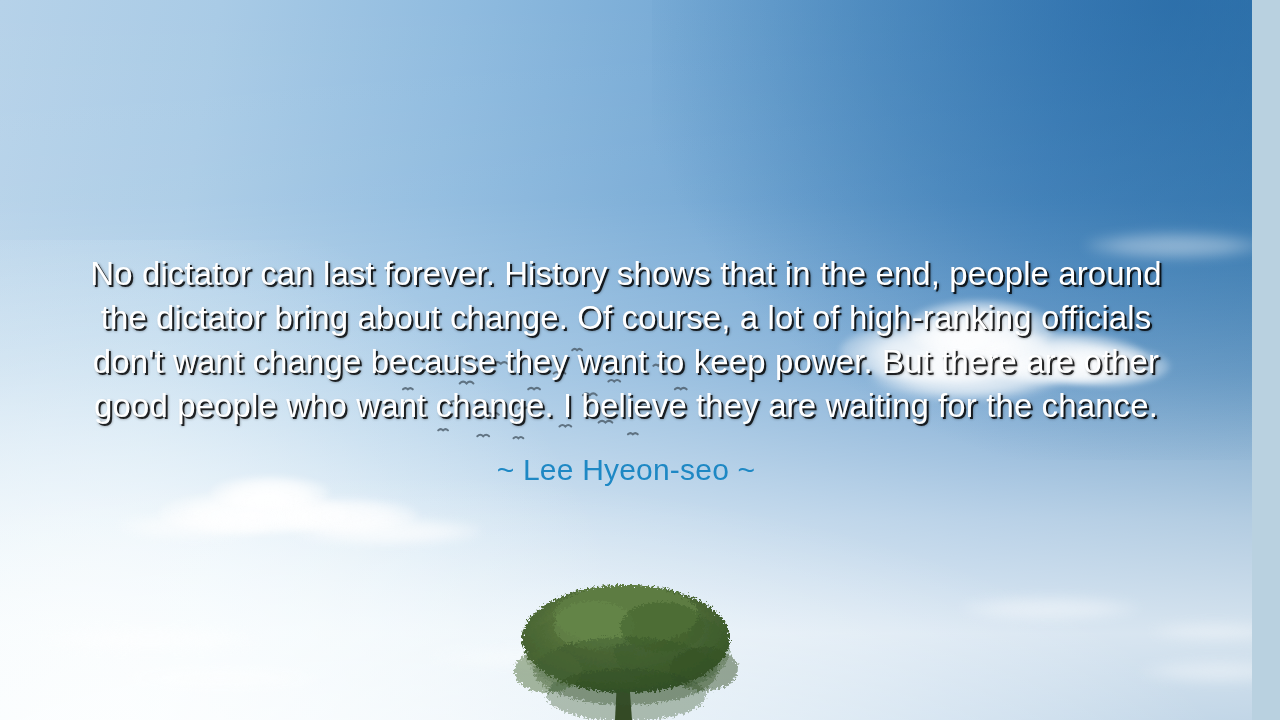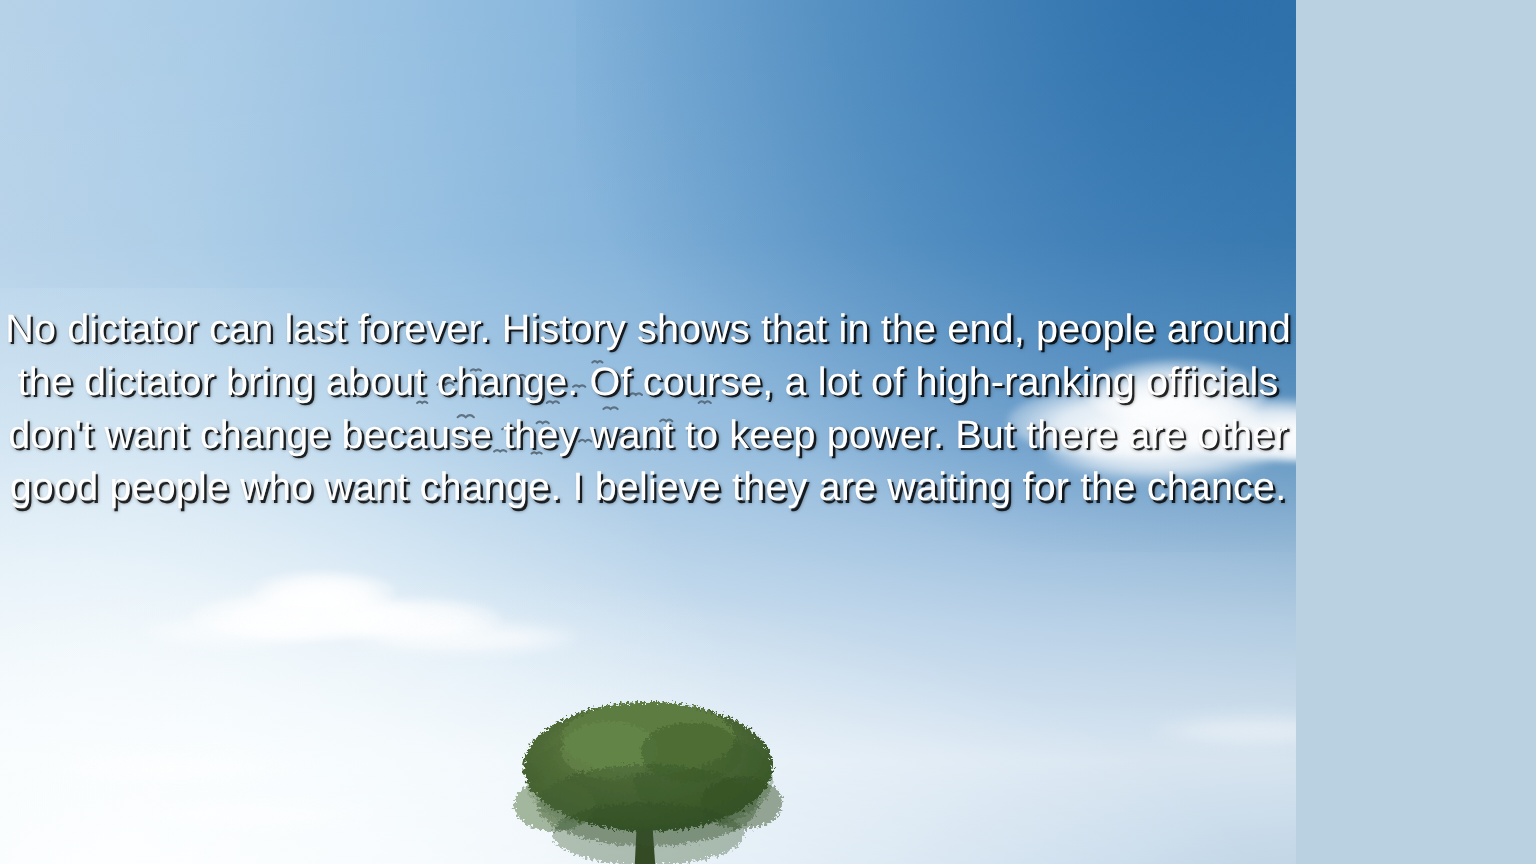--- a/index.html
+++ b/index.html
@@ -11,21 +11,21 @@
     overflow: hidden;
   }
 
   body {
     font-family: "Liberation Sans", sans-serif;
     background: #b9d1e0;
   }
 
   #stage {
     position: relative;
-    width: 1080px;
+    width: 1252px;
     height: 720px;
     overflow: hidden;
     background: #cfe3f3;
     padding-left: 11px;
   }
 
   
   .sky-base {
     position: absolute;
     inset: 0;
@@ -262,15 +262,16 @@
       <ellipse cx="186" cy="52" rx="42" ry="25" fill="#40602c88"></ellipse>
       <ellipse cx="150" cy="96" rx="92" ry="34" fill="#35522766"></ellipse>
       <ellipse cx="72" cy="96" rx="34" ry="22" fill="#4a6a3577"></ellipse>
       <ellipse cx="228" cy="94" rx="34" ry="22" fill="#33502577"></ellipse>
       <ellipse cx="150" cy="120" rx="80" ry="26" fill="#2e4a2355"></ellipse>
     </g>
   </svg>
 
   <div class="content">
     <div class="quote-text">No dictator can last forever. History shows that in the end, people around the dictator bring about change. Of course, a lot of high-ranking officials don't want change because they want to keep power. But there are other good people who want change. I believe they are waiting for the chance.</div>
+    <div class="attribution">~ Lee Hyeon-seo ~</div>
   </div>
 
 </div>
 
 </body></html>

